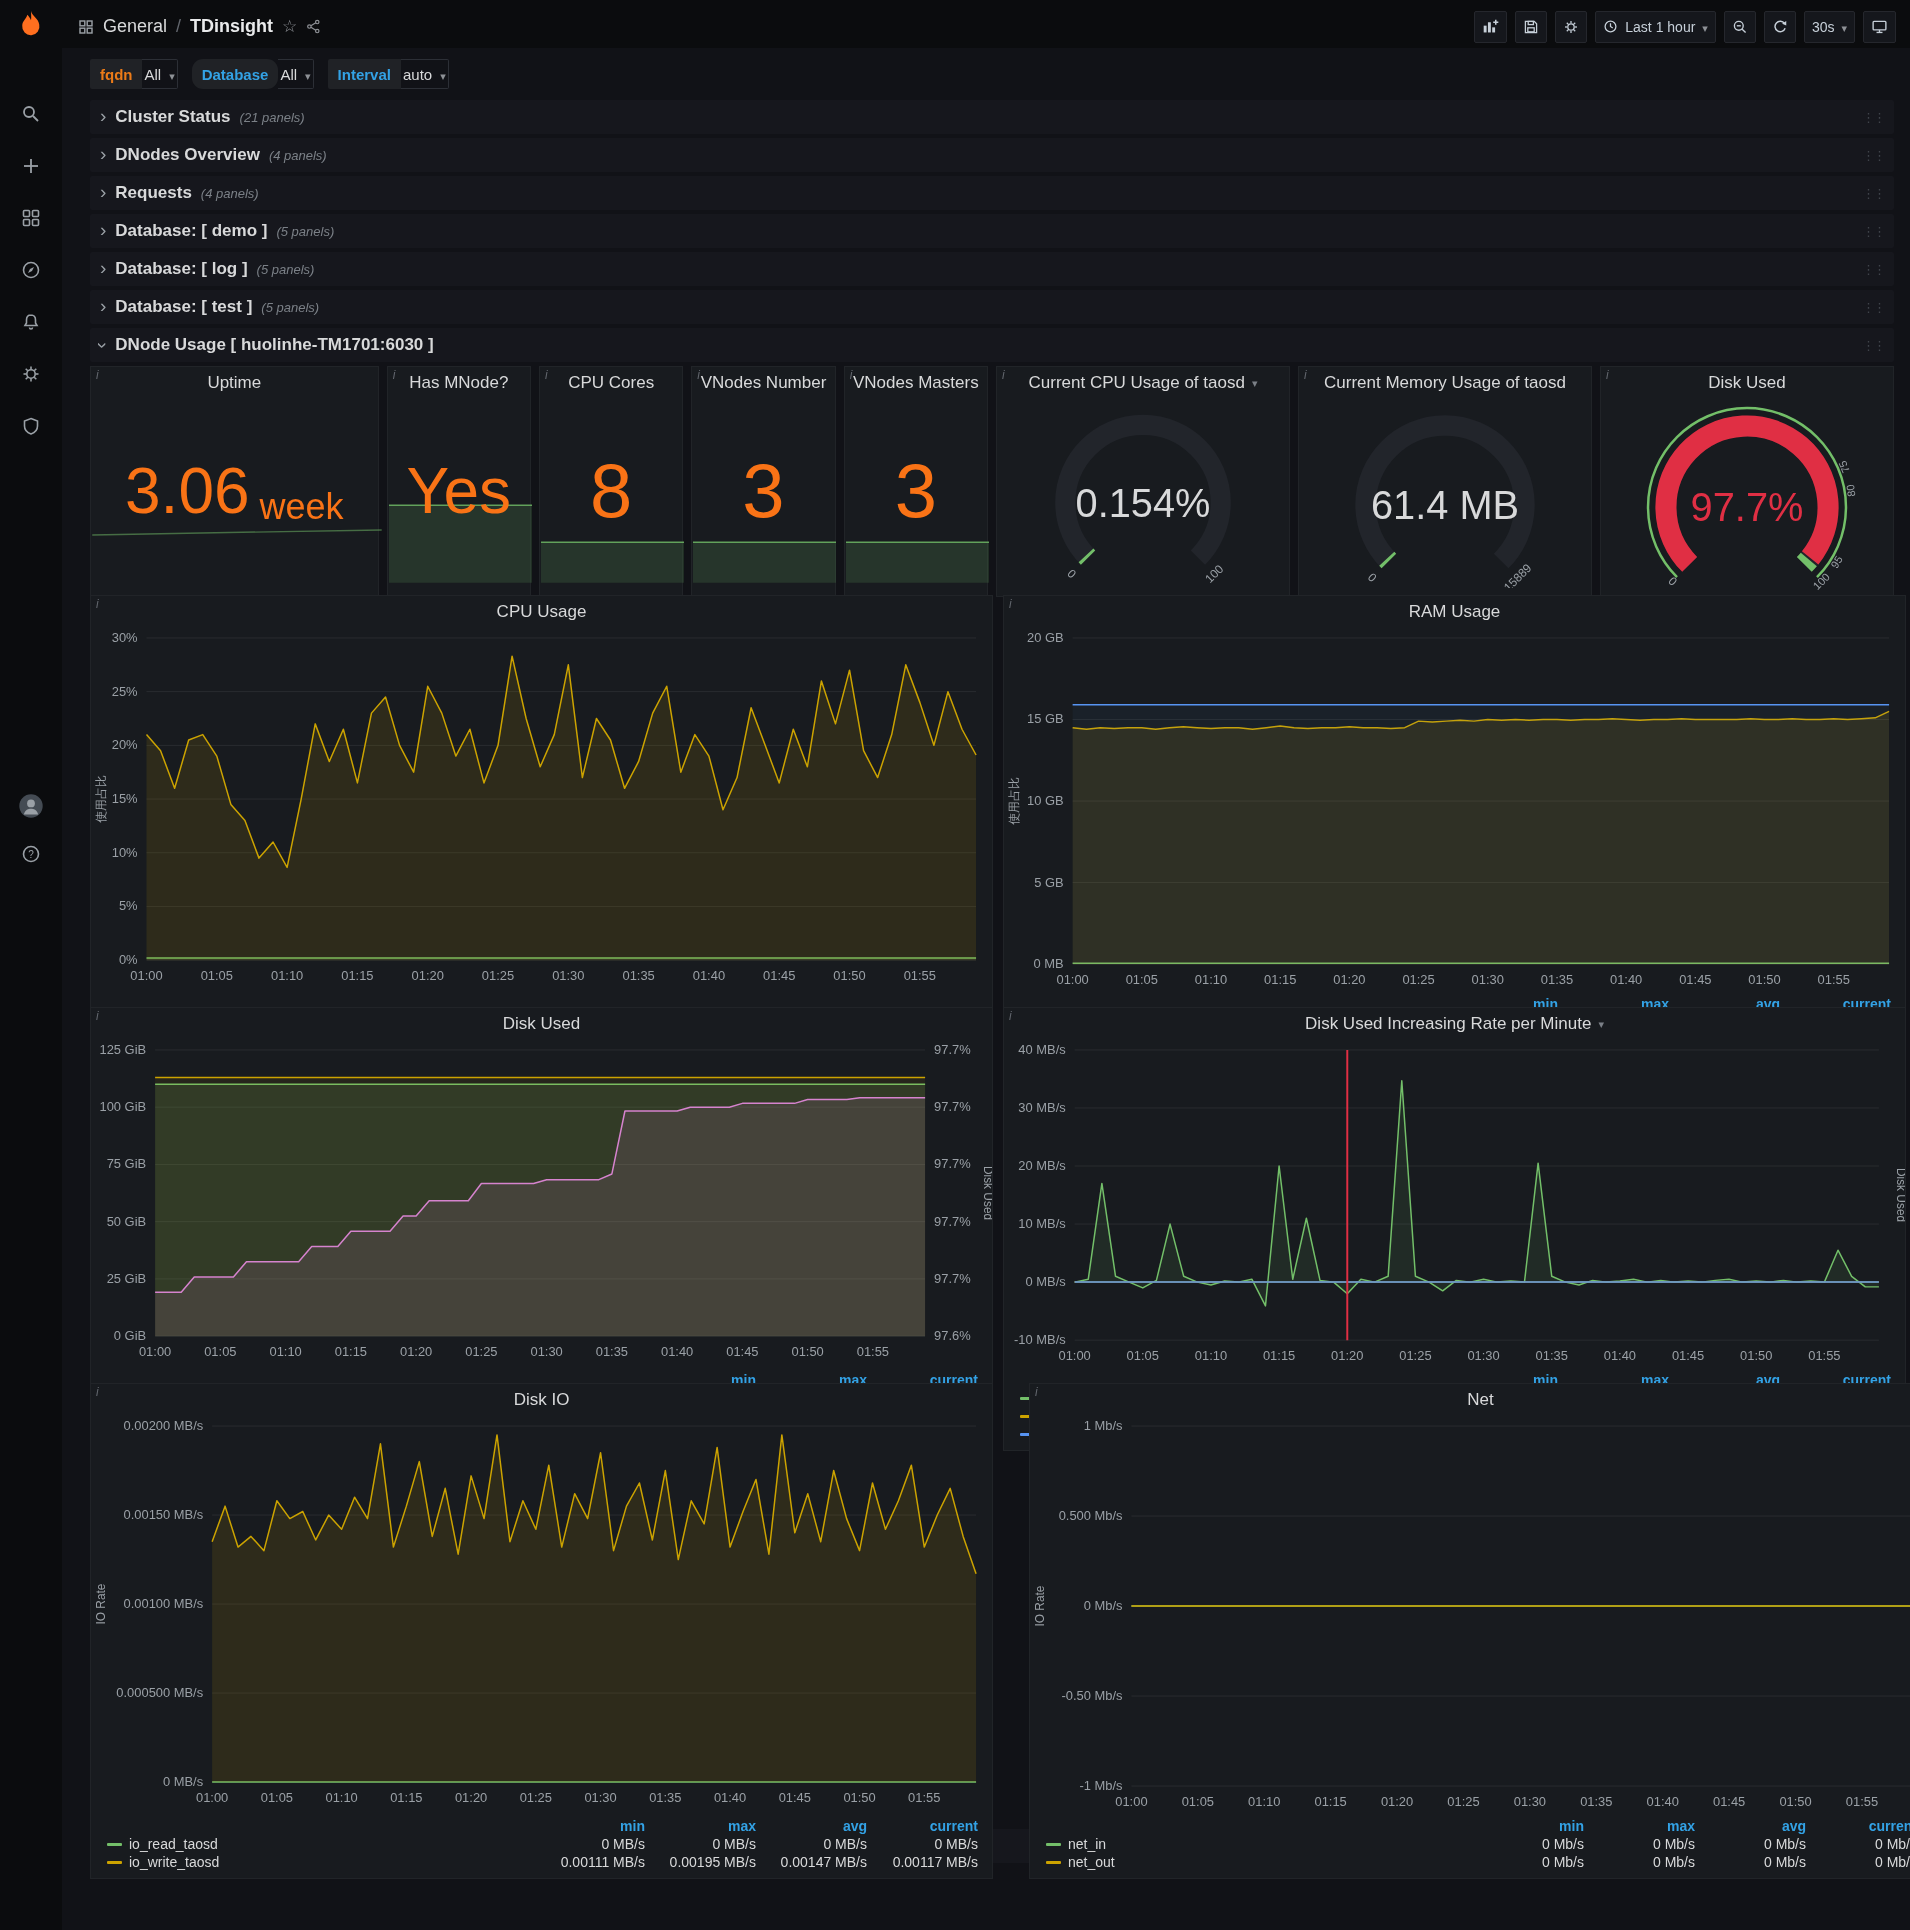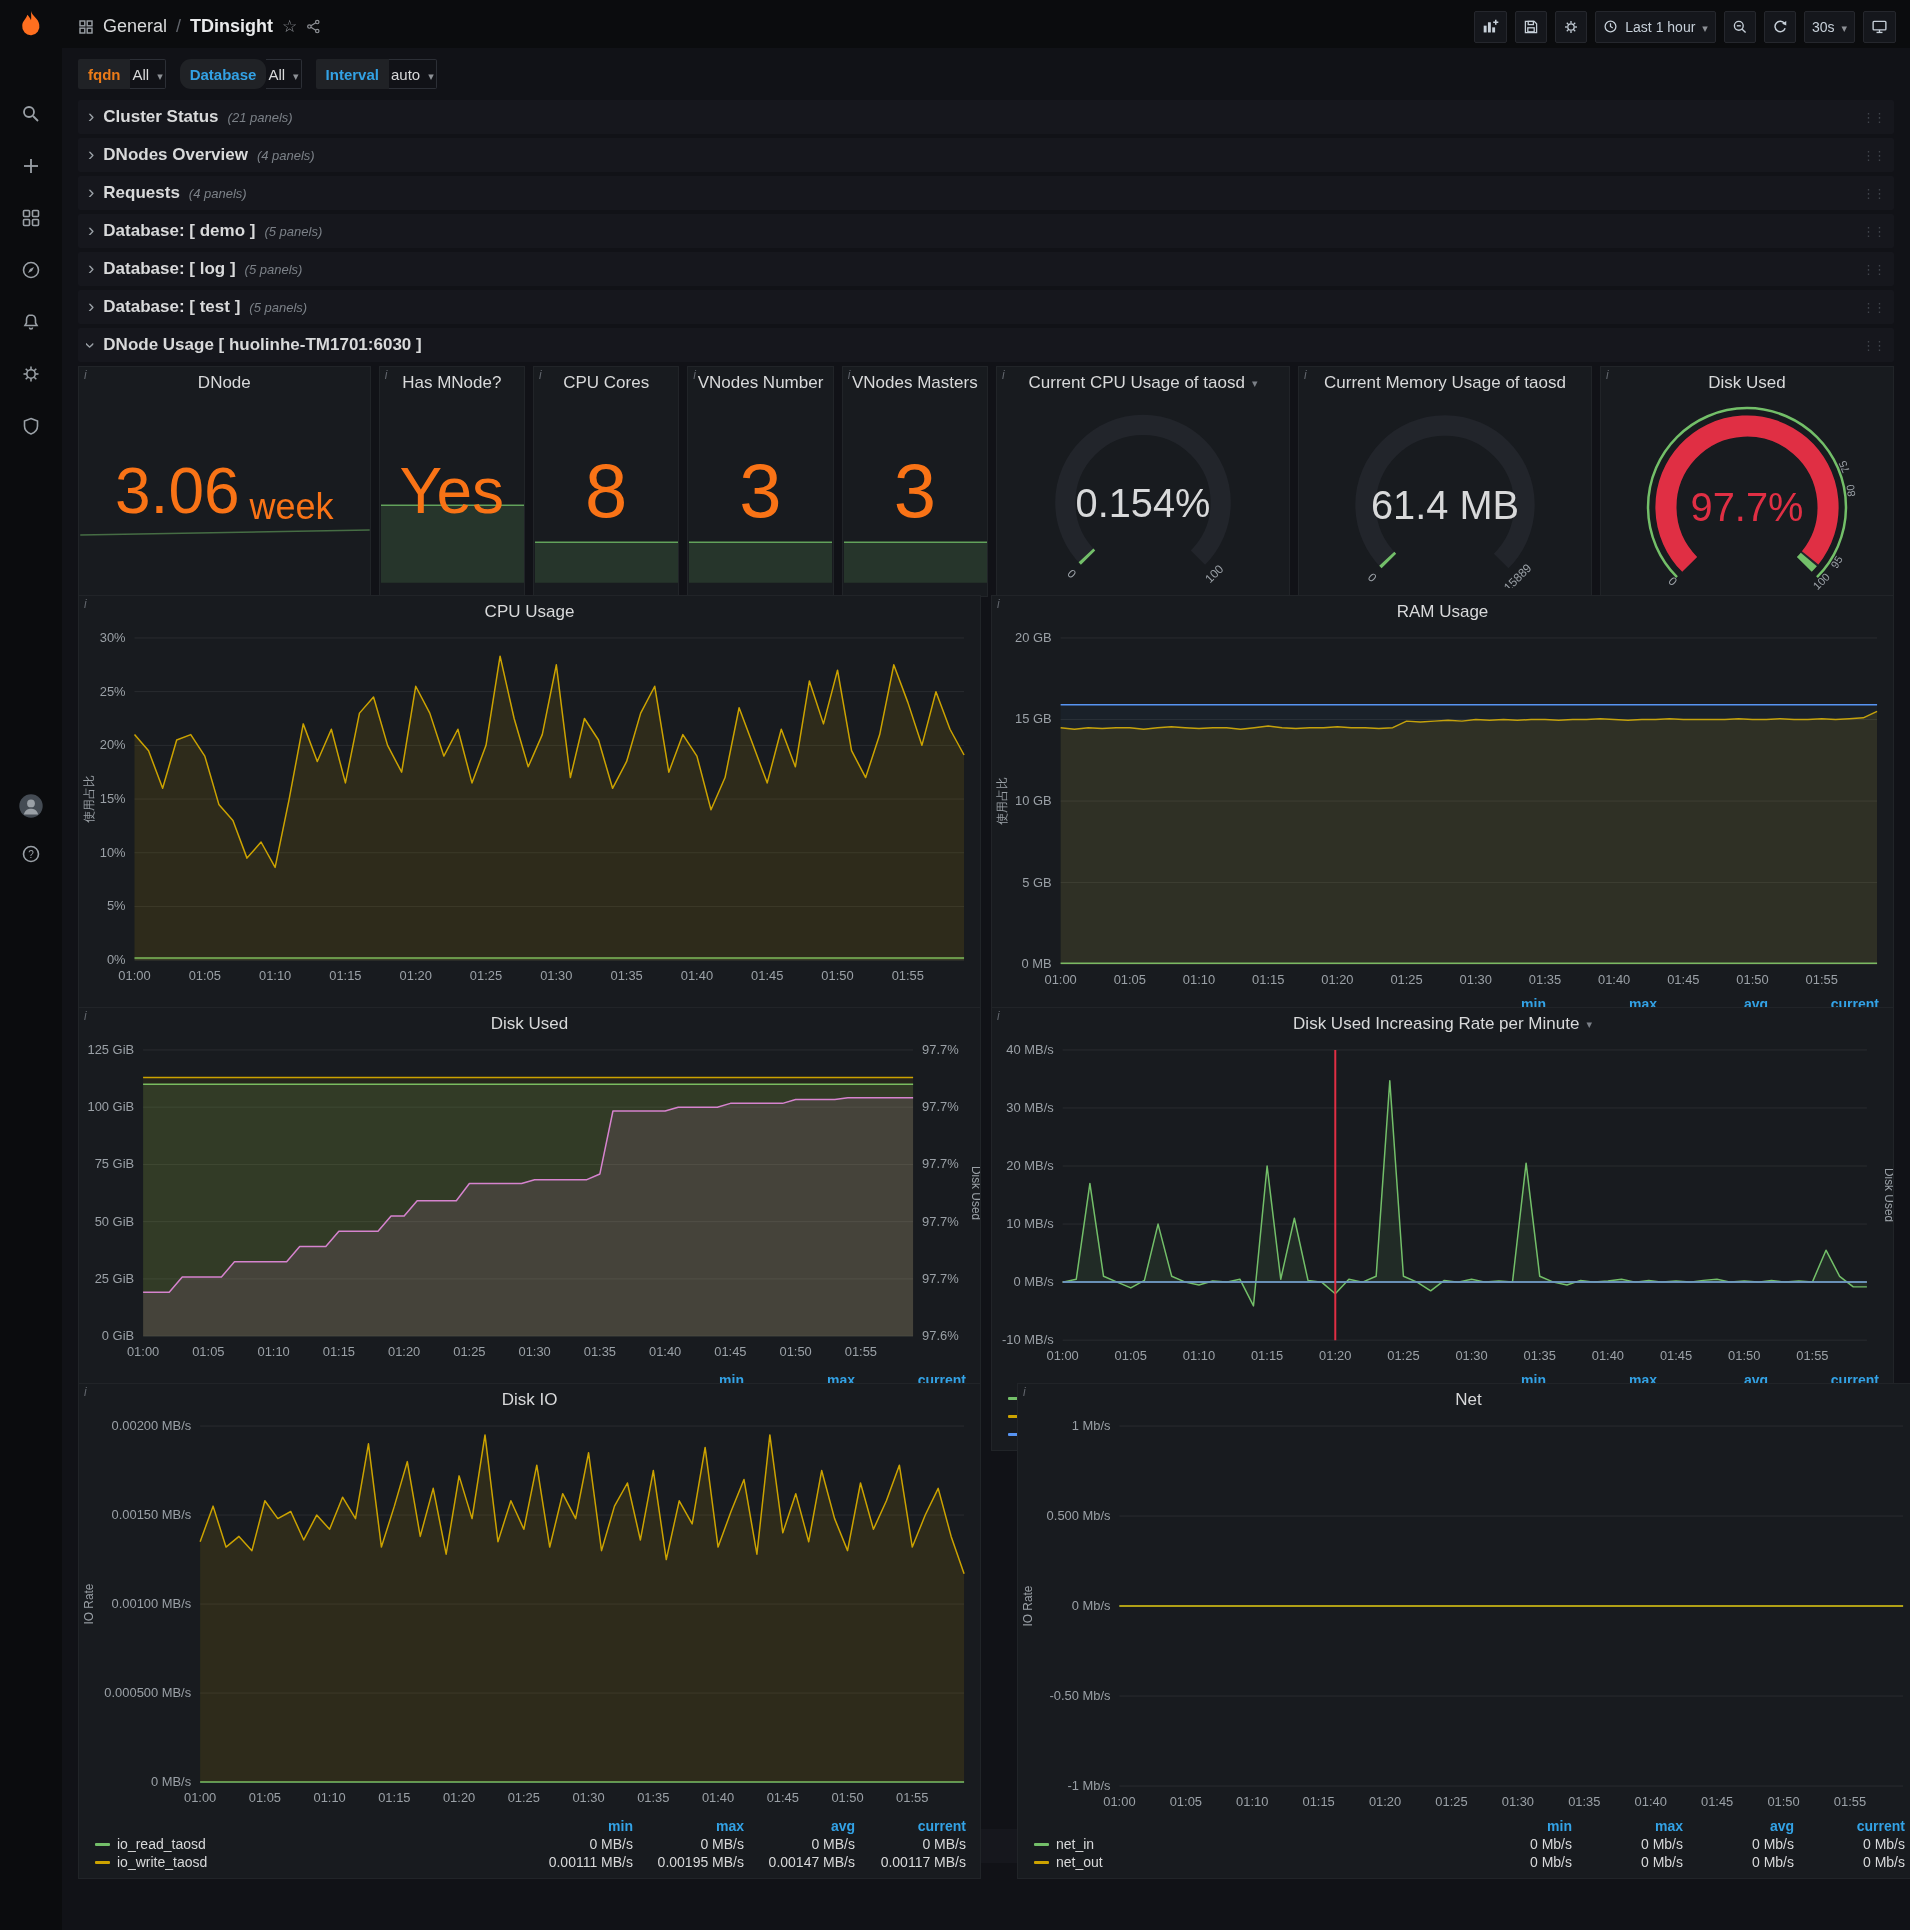--- a/index.html
+++ b/index.html
@@ -18,21 +18,21 @@
   .navbar { position:absolute; left:62px; right:0; top:0; height:48px; background:#0b0c0e; display:flex; align-items:center; justify-content:space-between; padding:5px 14px 0 16px; z-index:4; }
   .crumb { display:flex; align-items:center; gap:9px; font-size:18px; }
   .crumb .sep { color:#62666d; }
   .crumb .page { font-weight:600; color:#e9eaeb; }
   .icon-ghost { background:none; border:none; cursor:pointer; color:#8e9196; font-size:17px; display:flex; align-items:center; }
   .nav-actions { display:flex; align-items:center; gap:8px; }
   .nav-btn { background:#15171c; border:1px solid #25272d; border-radius:2px; height:32px; min-width:32px; padding:0 7px; display:flex; align-items:center; justify-content:center; gap:7px; color:#c7d0d9; font-size:14px; cursor:pointer; font-family:inherit; }
   .caret::after { content:"▾"; color:#8e9196; font-size:11px; }
 
   
-  .content { position:absolute; left:78px; right:16px; top:56px; }
+  .content { position:absolute; left:90px; right:16px; top:56px; }
 
   .submenu { height:36px; margin-bottom:8px; display:flex; align-items:center; gap:14px; }
   .var-chip { display:flex; align-items:stretch; height:30px; cursor:pointer; }
   .var-label { background:#202226; border-radius:2px 0 0 2px; display:flex; align-items:center; padding:0 10px; font-size:15px; font-weight:600; }
   .var-value { background:#111217; border:1px solid #2c2f36; border-left:none; border-radius:0 2px 2px 0; display:flex; align-items:center; gap:8px; padding:0 2px; font-size:15px; color:#d8d9da; }
 
   .row-header { height:34px; margin-bottom:4px; background:#16171d; border-radius:2px; display:flex; align-items:center; gap:9px; padding:0 10px; cursor:pointer; }
   .chev { color:#9aa0a6; font-size:19px; line-height:1; display:inline-block; margin-top:-3px; }
   .chev::before { content:"›"; }
   .row-header.open .chev { transform:rotate(90deg); margin-top:0; }
@@ -300,21 +300,21 @@
 
   <div class="row-header open">
       <span class="chev"></span>
       <span class="row-title">DNode Usage [ huolinhe-TM1701:6030 ]</span>
       <span class="drag-handle"></span>
     </div>
 
   <div class="stats-row">
     <div class="panel">
       <span class="info-corner"></span>
-      <div class="panel-title">DNode</div>
+      <div class="panel-title">Uptime</div>
       <div class="stat-body">
           <div class="stat-value">
             <span class="big">3.06</span>
             <span class="unit">week</span>
           </div>
           <div class="spark"><svg width="290" height="185" viewBox="0 0 291 186">
               <path d="M0 137.64 L291 132.64" stroke="rgba(115,191,105,0.5)" stroke-width="1.5" fill="none"></path>
             </svg></div>
         </div>
     </div>

